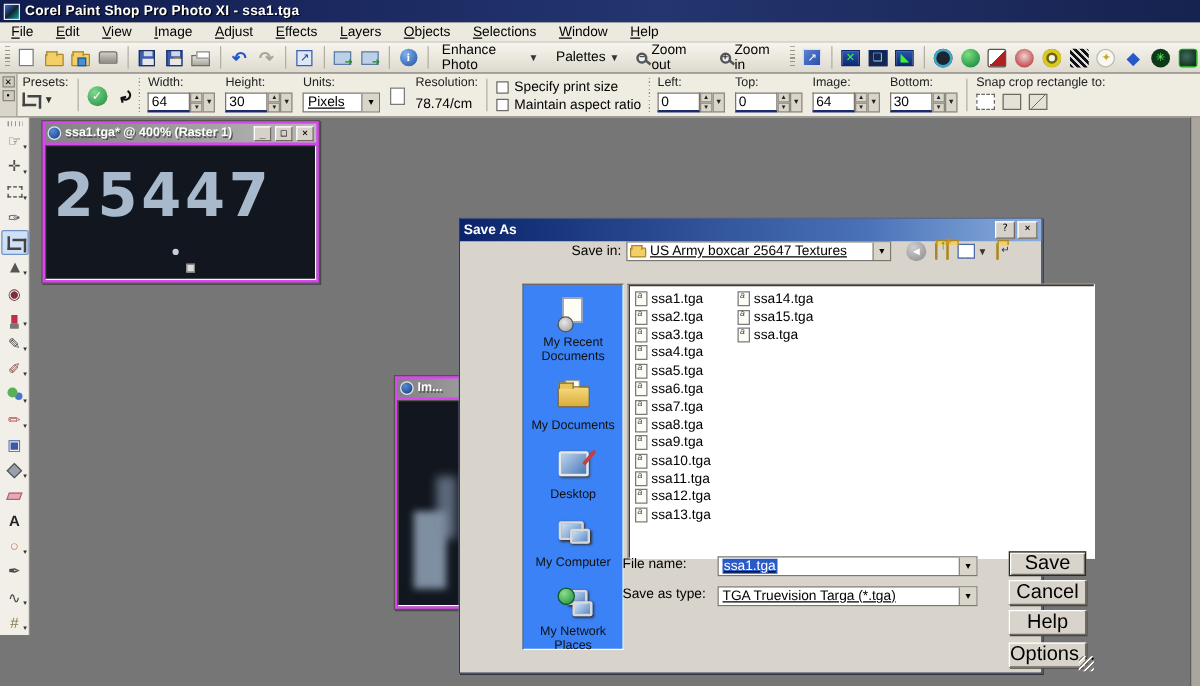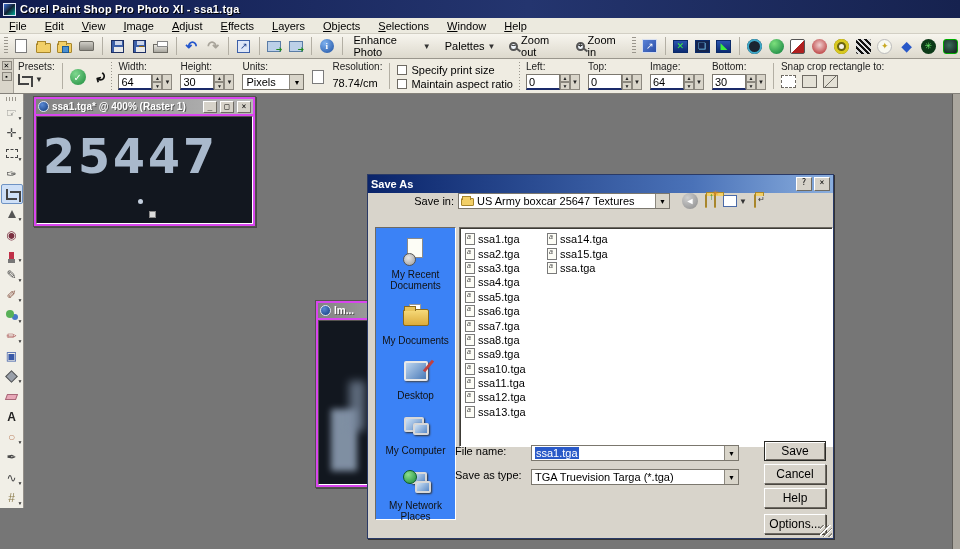--- a/index.html
+++ b/index.html
@@ -78,21 +78,21 @@
   .olabel { font-size:10px; color:#222; margin-bottom:2px; white-space:nowrap; }
   .orow { display:flex; align-items:center; gap:1px; }
   .dotted-sep { width:1px; margin:3px 2px; background:repeating-linear-gradient(#9a968d 0 1px, transparent 1px 3px); }
   .solid-sep { width:1px; margin:4px 3px; background:#b3afa4; }
   .spinbox { display:flex; align-items:stretch; height:16px; }
   .spin-field { width:34px; background:#fff; border:1px solid #7b776e; border-bottom:2px solid #1a2a6a; padding:1px 2px; font-size:11px; }
   .spin-btns { display:flex; flex-direction:column; width:10px; }
   .spin-btns span { flex:1; font-size:5px; line-height:6px; text-align:center; background:#d9d5ca; border:1px solid #8c887f; color:#222; }
   .spin-slider { width:10px; background:#d9d5ca; border:1px solid #8c887f; font-size:6px; display:flex; align-items:center; justify-content:center; color:#222; }
   .combo { display:flex; align-items:stretch; height:16px; background:#fff; border:1px solid #7b776e; }
-  .combo .combo-text { padding:1px 3px; flex:1; white-space:nowrap; overflow:hidden; }
+  .combo .combo-text { padding:1px 3px; flex:1; white-space:nowrap; overflow:hidden;text-decoration:underline; }
   .combo .combo-arrow { width:14px; background:#d9d5ca; border-left:1px solid #8c887f; font-size:7px; display:flex; align-items:center; justify-content:center; }
   .checkline { display:flex; align-items:center; gap:4px; margin:1px 0; }
   .checkbox { width:10px; height:10px; background:#fff; border:1px solid #6e6a63; }
   .apply-check { width:16px; height:16px; border-radius:50%; background:radial-gradient(circle at 35% 30%, #7fd88f, #1d8a3c); color:#fff; font-size:10px; display:flex; align-items:center; justify-content:center; }
   .snap-icons { display:flex; gap:6px; margin-top:1px; }
   .snap-box { width:15px; height:13px; border:1px solid #6e6a63; background:#e4e1d6; }
   .snap-box.dashed { border-style:dashed; background:#fff; }
   .snap-box.diag { background:linear-gradient(135deg,#e4e1d6 48%, #6e6a63 50%, #e4e1d6 52%); }
   .crop-glyph { position:relative; width:11px; height:11px; border-left:2px solid #444; border-bottom:2px solid #444; }
   .crop-glyph::before { content:""; position:absolute; left:2px; top:2px; width:9px; height:9px; border-top:2px solid #444; border-right:2px solid #444; }
@@ -127,21 +127,21 @@
   .blob1 { position:absolute; left:12px; top:88px; width:26px; height:62px; background:#93a4ba; filter:blur(3px); opacity:.85; }
   .blob2 { position:absolute; left:30px; top:60px; width:16px; height:50px; background:#7c8ca2; filter:blur(4px); opacity:.7; }
 
   
   .dialog { position:absolute; left:367px; top:174px; width:467px; height:365px;
     background:#d8d4cb; border:1px solid #2a3a66; box-shadow:1px 1px 0 #333; z-index:10; }
   .dlg-title { height:18px; background:linear-gradient(90deg,#0a246a,#4a72b8 70%,#8aaede);
     display:flex; align-items:center; padding:0 3px; }
   .dlg-title .dlg-title-text { color:#fff; font-weight:bold; flex:1; }
   .dlg-title .winbtn { width:16px; height:14px; margin-left:2px; }
-  .dlg-body { position:relative; width:100%; height:calc(100% - 18px); }
+  .dlg-body { position:relative; width:100%; height:calc(100% - 18px);margin-left:43px; }
 
   .savein-row { position:absolute; left:0; top:8px; width:100%; display:flex; align-items:center; }
   .savein-label { position:absolute; left:40px; width:46px; text-align:right; }
   .savein-combo { position:absolute; left:90px; width:212px; }
   .nav-icons { position:absolute; left:314px; display:flex; align-items:center; gap:7px; }
   .nav-back { width:16px; height:16px; border-radius:50%; background:radial-gradient(circle at 35% 30%, #cfcfcf, #8a8a8a); color:#fff; font-size:9px; display:flex; align-items:center; justify-content:center; }
   .nav-up { position:relative; }
   .nav-up .up-arrow { position:absolute; left:4px; top:-4px; color:#1f8a1f; font-weight:bold; font-size:10px; }
   .nav-new { position:relative; }
   .nav-new::after { content:"✳"; position:absolute; right:-3px; top:-6px; color:#e08820; font-size:8px; }
@@ -177,21 +177,21 @@
   .file-icon { width:10px; height:12px; background:#fdfdf6; border:1px solid #7a7a7a; position:relative; flex:none; }
   .file-icon::after { content:"a"; position:absolute; left:1px; top:-1px; font-size:7px; color:#444; font-style:italic; }
   .file-label { font-size:11px; }
 
   .fname-row { position:absolute; left:0; width:100%; }
   .fname-label { position:absolute; left:87px; }
   .fname-combo { position:absolute; left:163px; width:208px; }
   .hl { background:#2a5ac8; color:#fff; padding:0 1px; }
 
   .dlg-buttons { position:absolute; left:396px; top:248px; width:62px; display:flex; flex-direction:column; }
-  .dbtn { height:20px; background:#d8d4cb; border:1px solid; border-color:#fff #6e6a63 #6e6a63 #fff; box-shadow:1px 1px 0 #4a463f; text-align:center; line-height:18px; font-size:12px; }
+  .dbtn { height:20px; background:#d8d4cb; border:1px solid; border-color:#fff #6e6a63 #6e6a63 #fff; box-shadow:1px 1px 0 #4a463f; text-align:center; line-height:18px; font-size:16px; }
   .dbtn.default { border:1px solid #2a2a26; box-shadow:inset 1px 1px 0 #fff, inset -1px -1px 0 #6e6a63; }
   .resize-grip { position:absolute; right:1px; bottom:1px; width:12px; height:12px;
     background:repeating-linear-gradient(135deg, transparent 0 2px, #8a867d 2px 3px, #fff 3px 4px); }
 
   .right-band { position:absolute; left:952px; top:94px; width:8px; height:455px; background:#aaa69e; border-left:1px solid #5e5c58; }
 </style>
 </head>
 <body>
 
 <div id="app">

